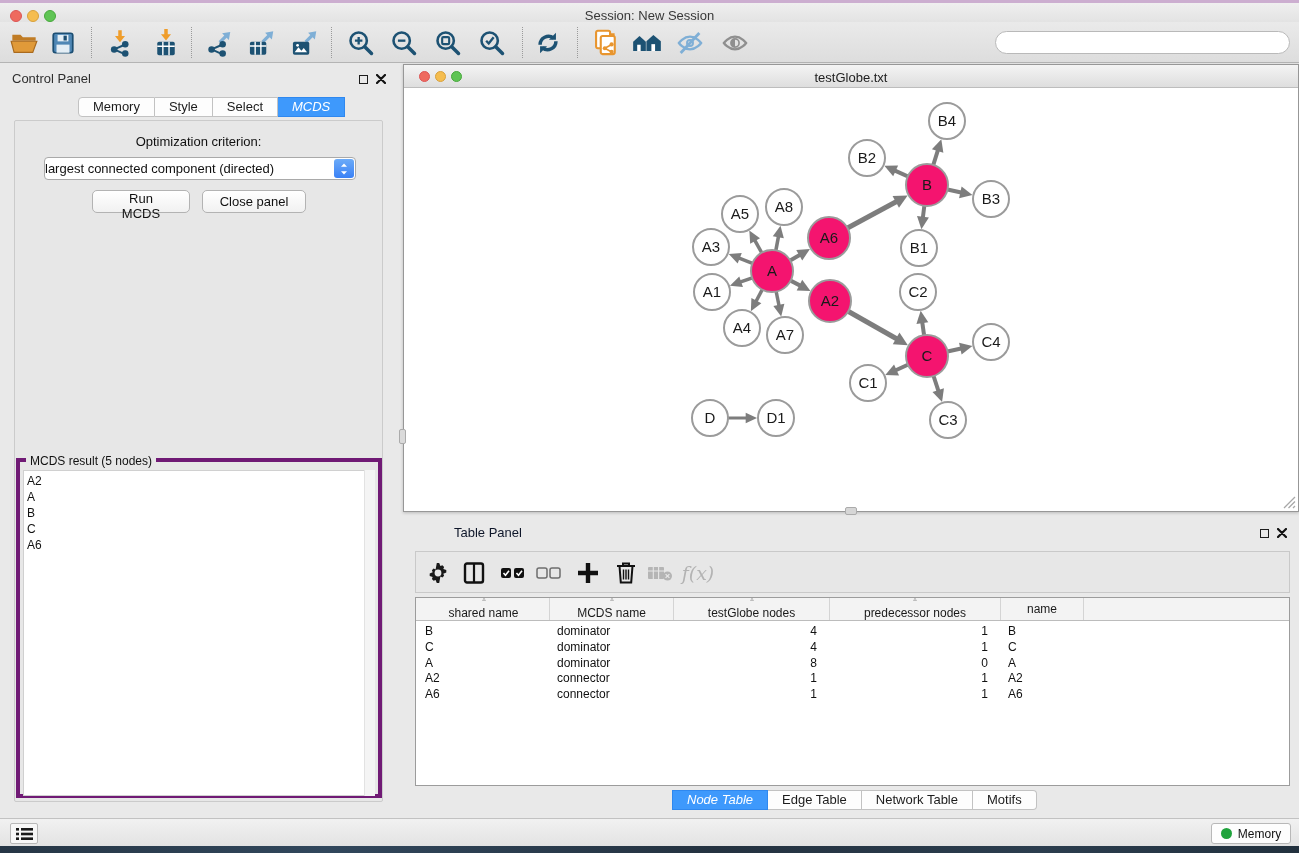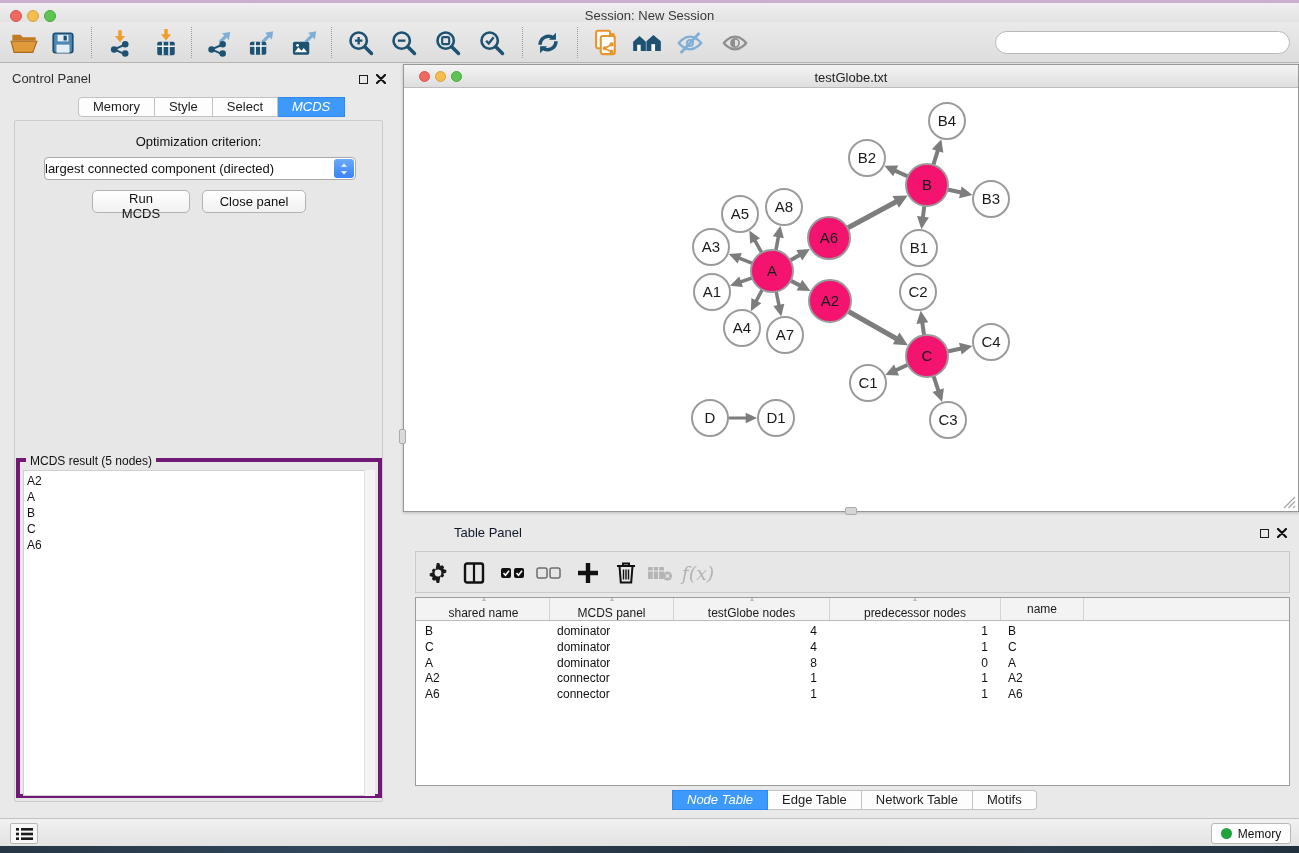--- a/index.html
+++ b/index.html
@@ -561,21 +561,21 @@
       </div>
       <div class="th" style="left: 134px; width: 124px;">
         <svg width="12" height="11" viewBox="0 0 12 11">
           <g fill="#8a8a8a">
             <rect x="4" y="0.5" width="4" height="3"></rect>
             <rect x="0.5" y="7" width="4" height="3.5"></rect>
             <rect x="7.5" y="7" width="4" height="3.5"></rect>
           </g>
           <path d="M6 3.5v2M2.5 7V5.5h7V7" stroke="#8a8a8a" fill="none"></path>
         </svg>
-        <span>MCDS panel</span>
+        <span>MCDS name</span>
       </div>
       <div class="th" style="left: 258px; width: 156px;">
         <svg width="12" height="11" viewBox="0 0 12 11">
           <g fill="#8a8a8a">
             <rect x="4" y="0.5" width="4" height="3"></rect>
             <rect x="0.5" y="7" width="4" height="3.5"></rect>
             <rect x="7.5" y="7" width="4" height="3.5"></rect>
           </g>
           <path d="M6 3.5v2M2.5 7V5.5h7V7" stroke="#8a8a8a" fill="none"></path>
         </svg>

